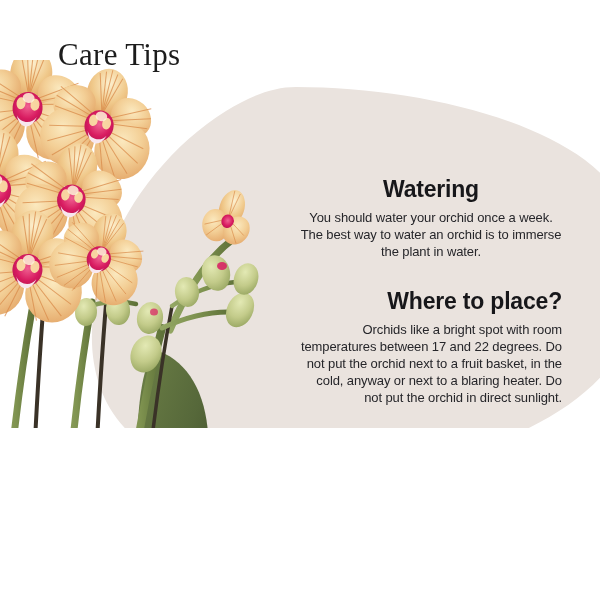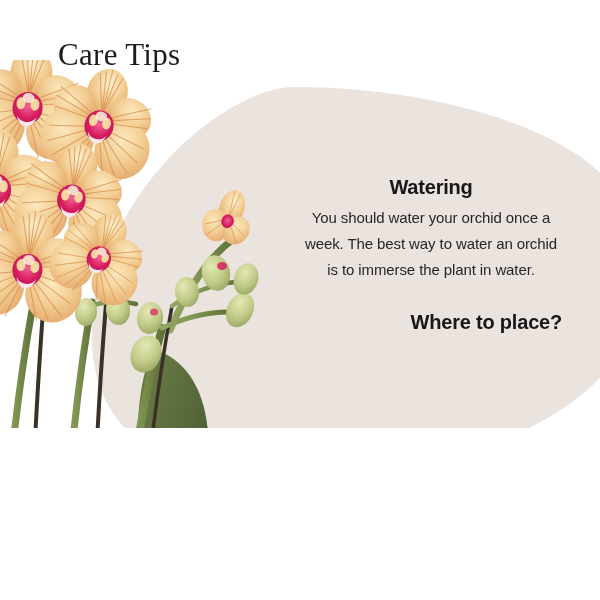--- a/index.html
+++ b/index.html
@@ -44,33 +44,33 @@
     left: 300px;
     top: 174px;
     width: 262px;
     text-align: center;
   }
   .care-section { }
   .care-section + .care-section { margin-top: 26px; text-align: right; }
 
   .section-heading {
     font-family: "Liberation Sans", sans-serif;
-    font-size: 20px;
+    font-size: 23px;
     font-weight: bold;
     color: #17171a;
     letter-spacing: -0.2px;
     margin: 0 0 4px 0;
     line-height: 1.35;
   }
   .section-body {
     font-family: "Liberation Sans", sans-serif;
-    font-size: 15px;
+    font-size: 13px;
     font-weight: 400;
     color: #26262a;
-    line-height: 26px;
+    line-height: 17px;
     margin: 0;
     letter-spacing: -0.1px;
   }
 
   
   #plant-artwork {
     position: absolute;
     left: -60px;
     top: 60px;
     width: 380px;
@@ -251,16 +251,17 @@
 
   <div id="content-column">
 
     <div class="care-section">
       <div class="section-heading">Watering</div>
       <p class="section-body">You should water your orchid once a week. The best way to water an orchid is to immerse the plant in water.</p>
     </div>
 
     <div class="care-section">
       <div class="section-heading">Where to place?</div>
+      <p class="section-body">Orchids like a bright spot with room temperatures between 17 and 22 degrees. Do not put the orchid next to a fruit basket, in the cold, anyway or next to a blaring heater. Do not put the orchid in direct sunlight.</p>
     </div>
 
   </div>
 </div>
 
 </body></html>

